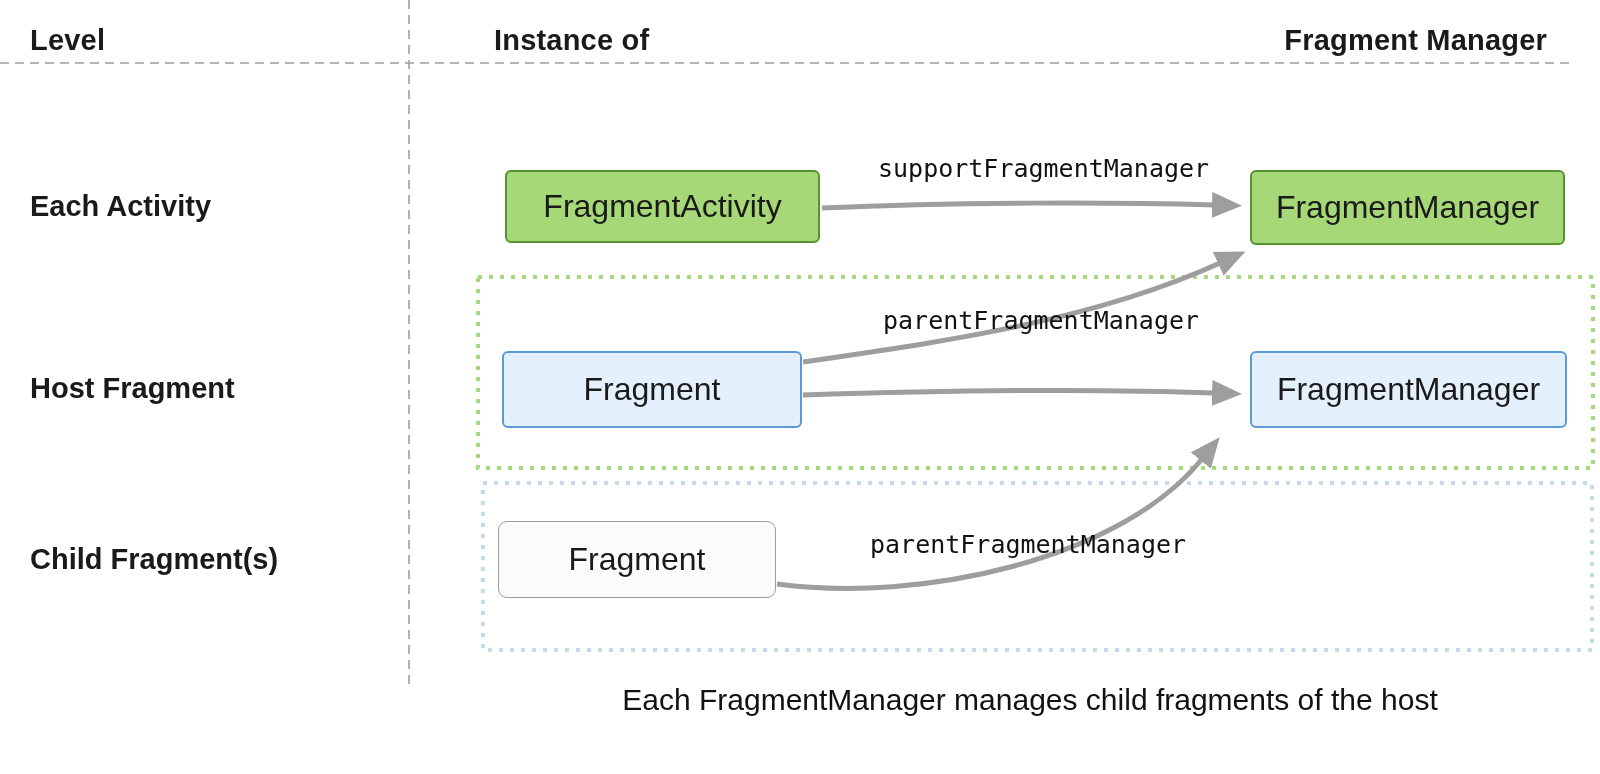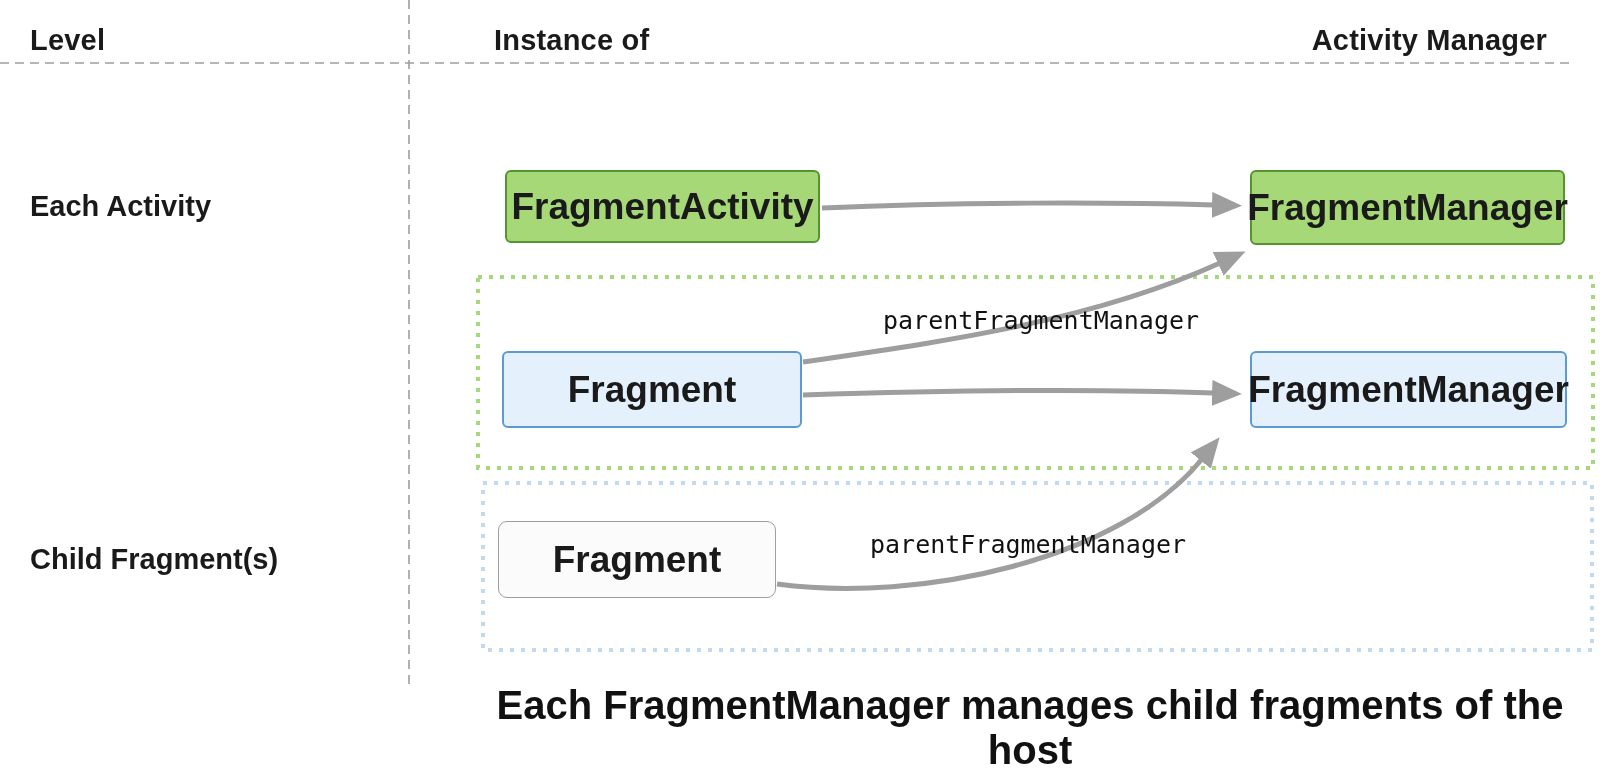--- a/index.html
+++ b/index.html
@@ -9,33 +9,33 @@
     font-family:"Liberation Sans", sans-serif;
     color:#1a1a1a;
   }
   svg.overlay { position:absolute; left:0; top:0; width:1600px; height:774px; }
 
   .hdr { position:absolute; font-size:29px; font-weight:700; letter-spacing:0.2px; white-space:nowrap; }
   .row-label { position:absolute; left:30px; font-size:29px; font-weight:700; white-space:nowrap; }
 
   .node {
     position:absolute; display:flex; align-items:center; justify-content:center;
-    font-size:37px; font-weight:700; white-space:nowrap; box-sizing:border-box;
+    font-size:32px; font-weight:400; white-space:nowrap; box-sizing:border-box;
   }
   .node.green  { background:#a7d877; border:2px solid #55942f; border-radius:6px; }
   .node.blue   { background:#e4f1fc; border:2px solid #5b9bd5; border-radius:6px; }
   .node.plain  { background:#fbfbfb; border:1.5px solid #9e9e9e; border-radius:9px; }
 
   .mono-label {
     position:absolute; font-family:"DejaVu Sans Mono", monospace;
     font-size:25px; color:#111; white-space:nowrap;
   }
   .caption {
     position:absolute; left:460px; right:0; top:683px;
-    text-align:center; font-size:40px; font-weight:700; color:#111;
+    text-align:center; font-size:30px; font-weight:400; color:#111;
   }
 </style>
 </head>
 <body>
 
 <div class="canvas">
 
   <svg class="overlay" viewBox="0 0 1600 774">
     <defs>
       <marker id="arrowhead" markerUnits="userSpaceOnUse" markerWidth="32" markerHeight="26" refX="2" refY="13" orient="auto">
@@ -55,33 +55,35 @@
 
     <path d="M 803 362 C 940 342, 1090 322, 1220 263" fill="none" stroke="#9e9e9e" stroke-width="5" marker-end="url(#arrowhead)"></path>
 
     <path d="M 803 395 C 960 390, 1110 389, 1214 393" fill="none" stroke="#9e9e9e" stroke-width="5" marker-end="url(#arrowhead)"></path>
 
     <path d="M 777 584 C 920 603, 1120 560, 1202 459" fill="none" stroke="#9e9e9e" stroke-width="5" marker-end="url(#arrowhead)"></path>
   </svg>
 
   <div class="hdr" style="left:30px; top:24px;">Level</div>
   <div class="hdr" style="left:494px; top:24px;">Instance of</div>
-  <div class="hdr" style="right:53px; top:24px;">Activity Manager</div>
+  <div class="hdr" style="right:53px; top:24px;">Fragment Manager</div>
 
   <div class="row-label" style="top:190px;">Each Activity</div>
+  <div class="row-label" style="top:372px;">Host Fragment</div>
   <div class="row-label" style="top:543px;">Child Fragment(s)</div>
 
   <div class="node green" style="left:505px; top:170px; width:315px; height:73px;">FragmentActivity</div>
 
   <div class="node green" style="left:1250px; top:170px; width:315px; height:75px;">FragmentManager</div>
 
   <div class="node blue" style="left:502px; top:351px; width:300px; height:77px;">Fragment</div>
 
   <div class="node blue" style="left:1250px; top:351px; width:317px; height:77px;">FragmentManager</div>
 
   <div class="node plain" style="left:498px; top:521px; width:278px; height:77px;">Fragment</div>
 
+  <div class="mono-label" style="left:878px; top:154px;">supportFragmentManager</div>
   <div class="mono-label" style="left:883px; top:306px;">parentFragmentManager</div>
   <div class="mono-label" style="left:870px; top:530px;">parentFragmentManager</div>
 
   <div class="caption">Each FragmentManager manages child fragments of the host</div>
 
 </div>
 
 </body></html>

